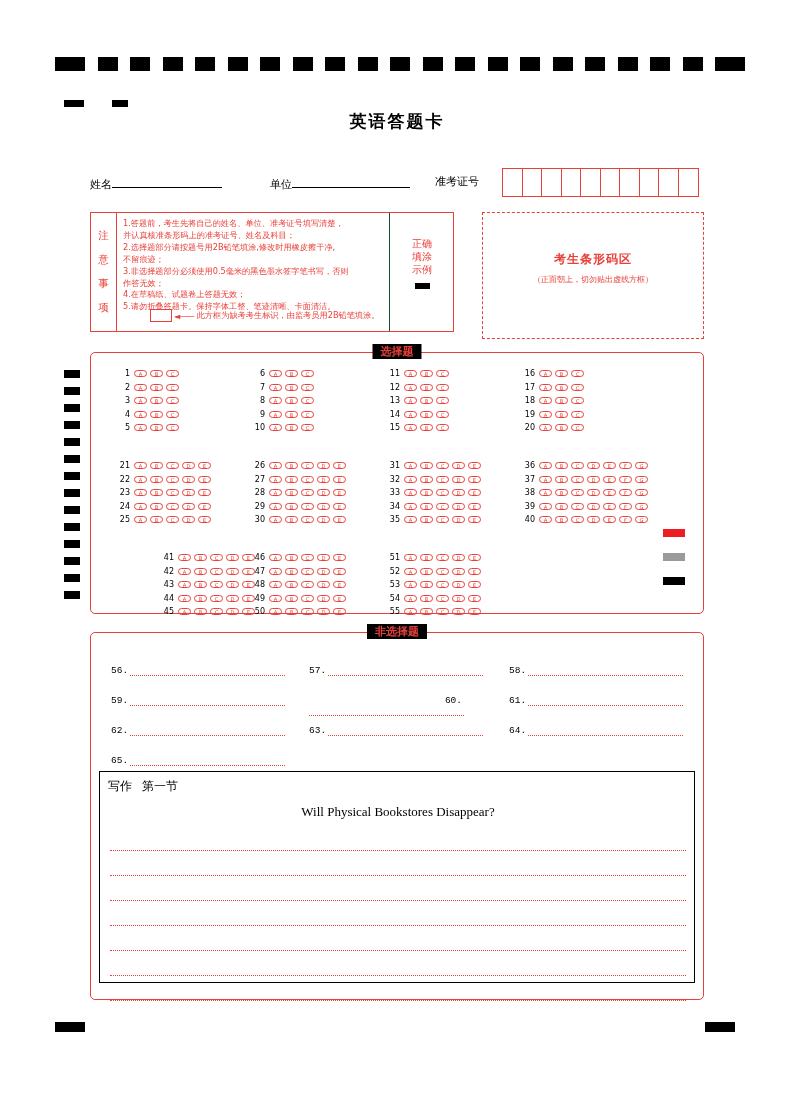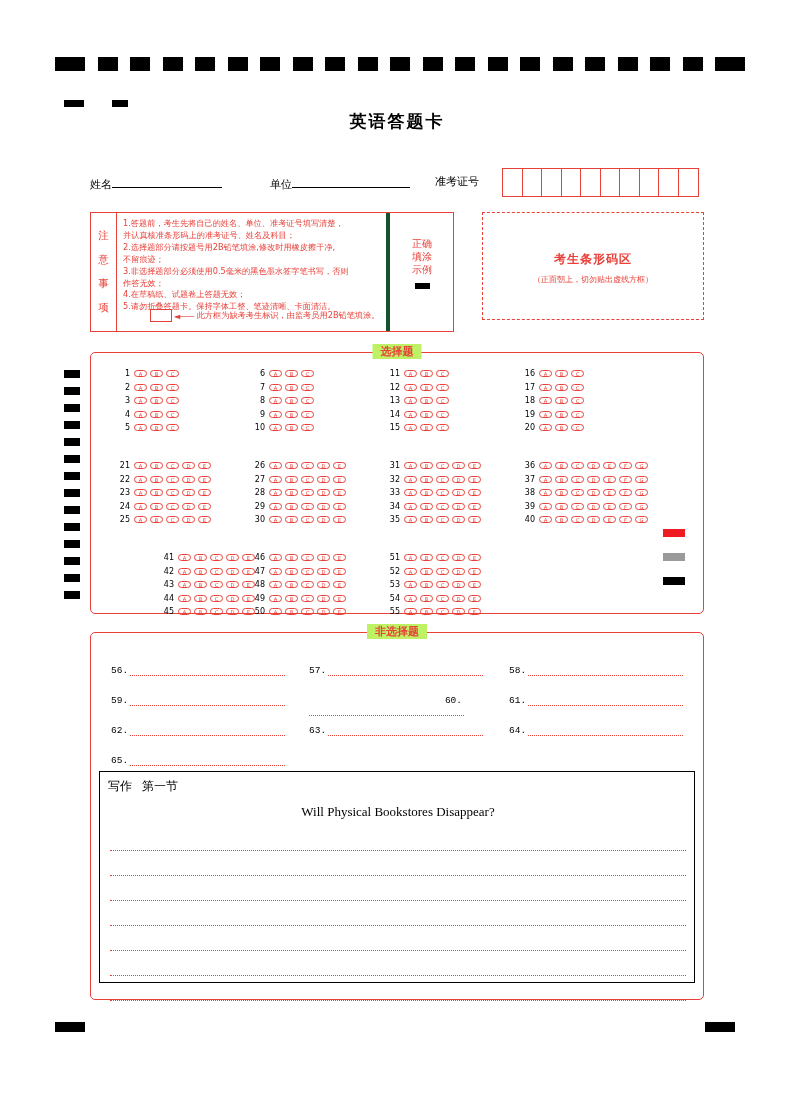--- a/index.html
+++ b/index.html
@@ -139,21 +139,21 @@
     align-items: center;
     justify-content: space-evenly;
     padding: 6px 0;
     box-sizing: border-box;
   }
   .notice-body {
     position: absolute;
     left: 27px; top: 0;
     width: 272px;
     height: 118px;
-    border-right: 4px solid #14532d;
+    border-right: 1px solid #14532d;
     box-sizing: border-box;
     padding: 5px 4px 0 5px;
   }
   .notice-body ol {
     margin: 0; padding: 0;
     list-style: none;
     color: #e8413a;
     font-family: "DejaVu Sans", sans-serif;
     font-size: 8.2px;
     line-height: 11.4px;
@@ -195,21 +195,21 @@
     background: #000;
     margin: 7px auto 0;
   }
 
   
   .barcode {
     position: absolute;
     left: 482px;
     top: 212px;
     width: 222px;
-    height: 108px;
+    height: 127px;
     border: 1px dashed #e8413a;
     box-sizing: border-box;
     color: #e8413a;
     font-family: "DejaVu Sans", sans-serif;
     text-align: center;
   }
   .barcode .bt {
     font-size: 12px;
     font-weight: bold;
     margin-top: 38px;
@@ -228,21 +228,21 @@
     box-sizing: border-box;
   }
   .sec-choice { left: 90px; top: 352px; width: 614px; height: 262px; }
   .sec-free  { left: 90px; top: 632px; width: 614px; height: 368px; }
 
   .sec-title {
     position: absolute;
     top: -9px;
     left: 50%;
     transform: translateX(-50%);
-    background: #bef264;
+    background: #000000;
     padding: 0 8px;
     color: #e8413a;
     font-family: "DejaVu Sans", sans-serif;
     font-size: 11px;
     font-weight: bold;
     white-space: nowrap;
   }
 
   .qgrid {
     position: absolute;

